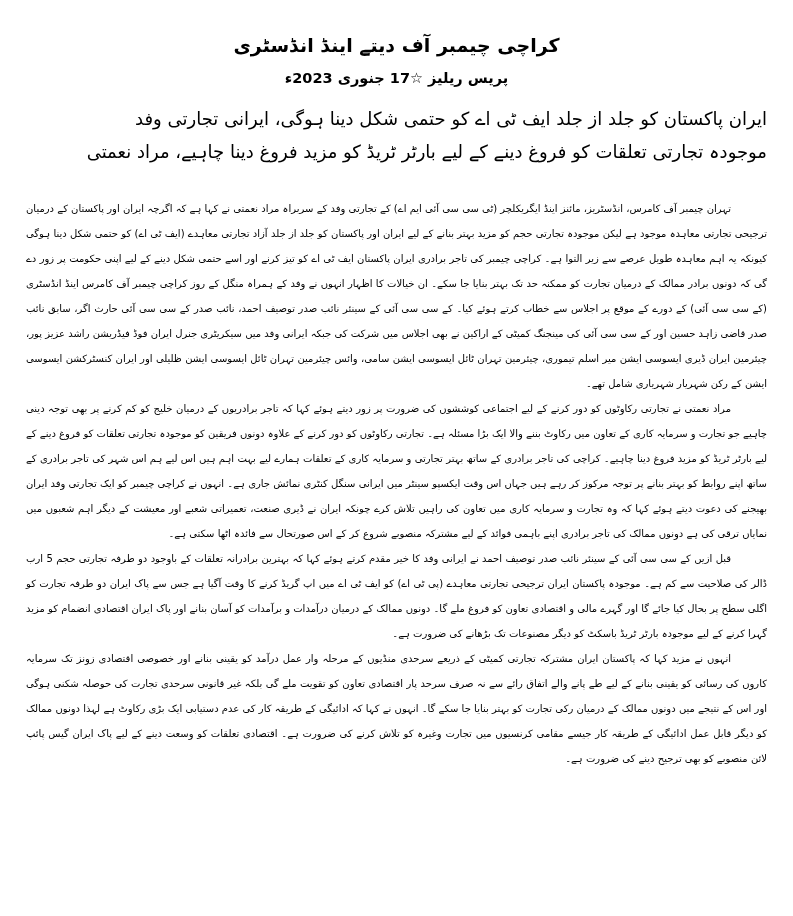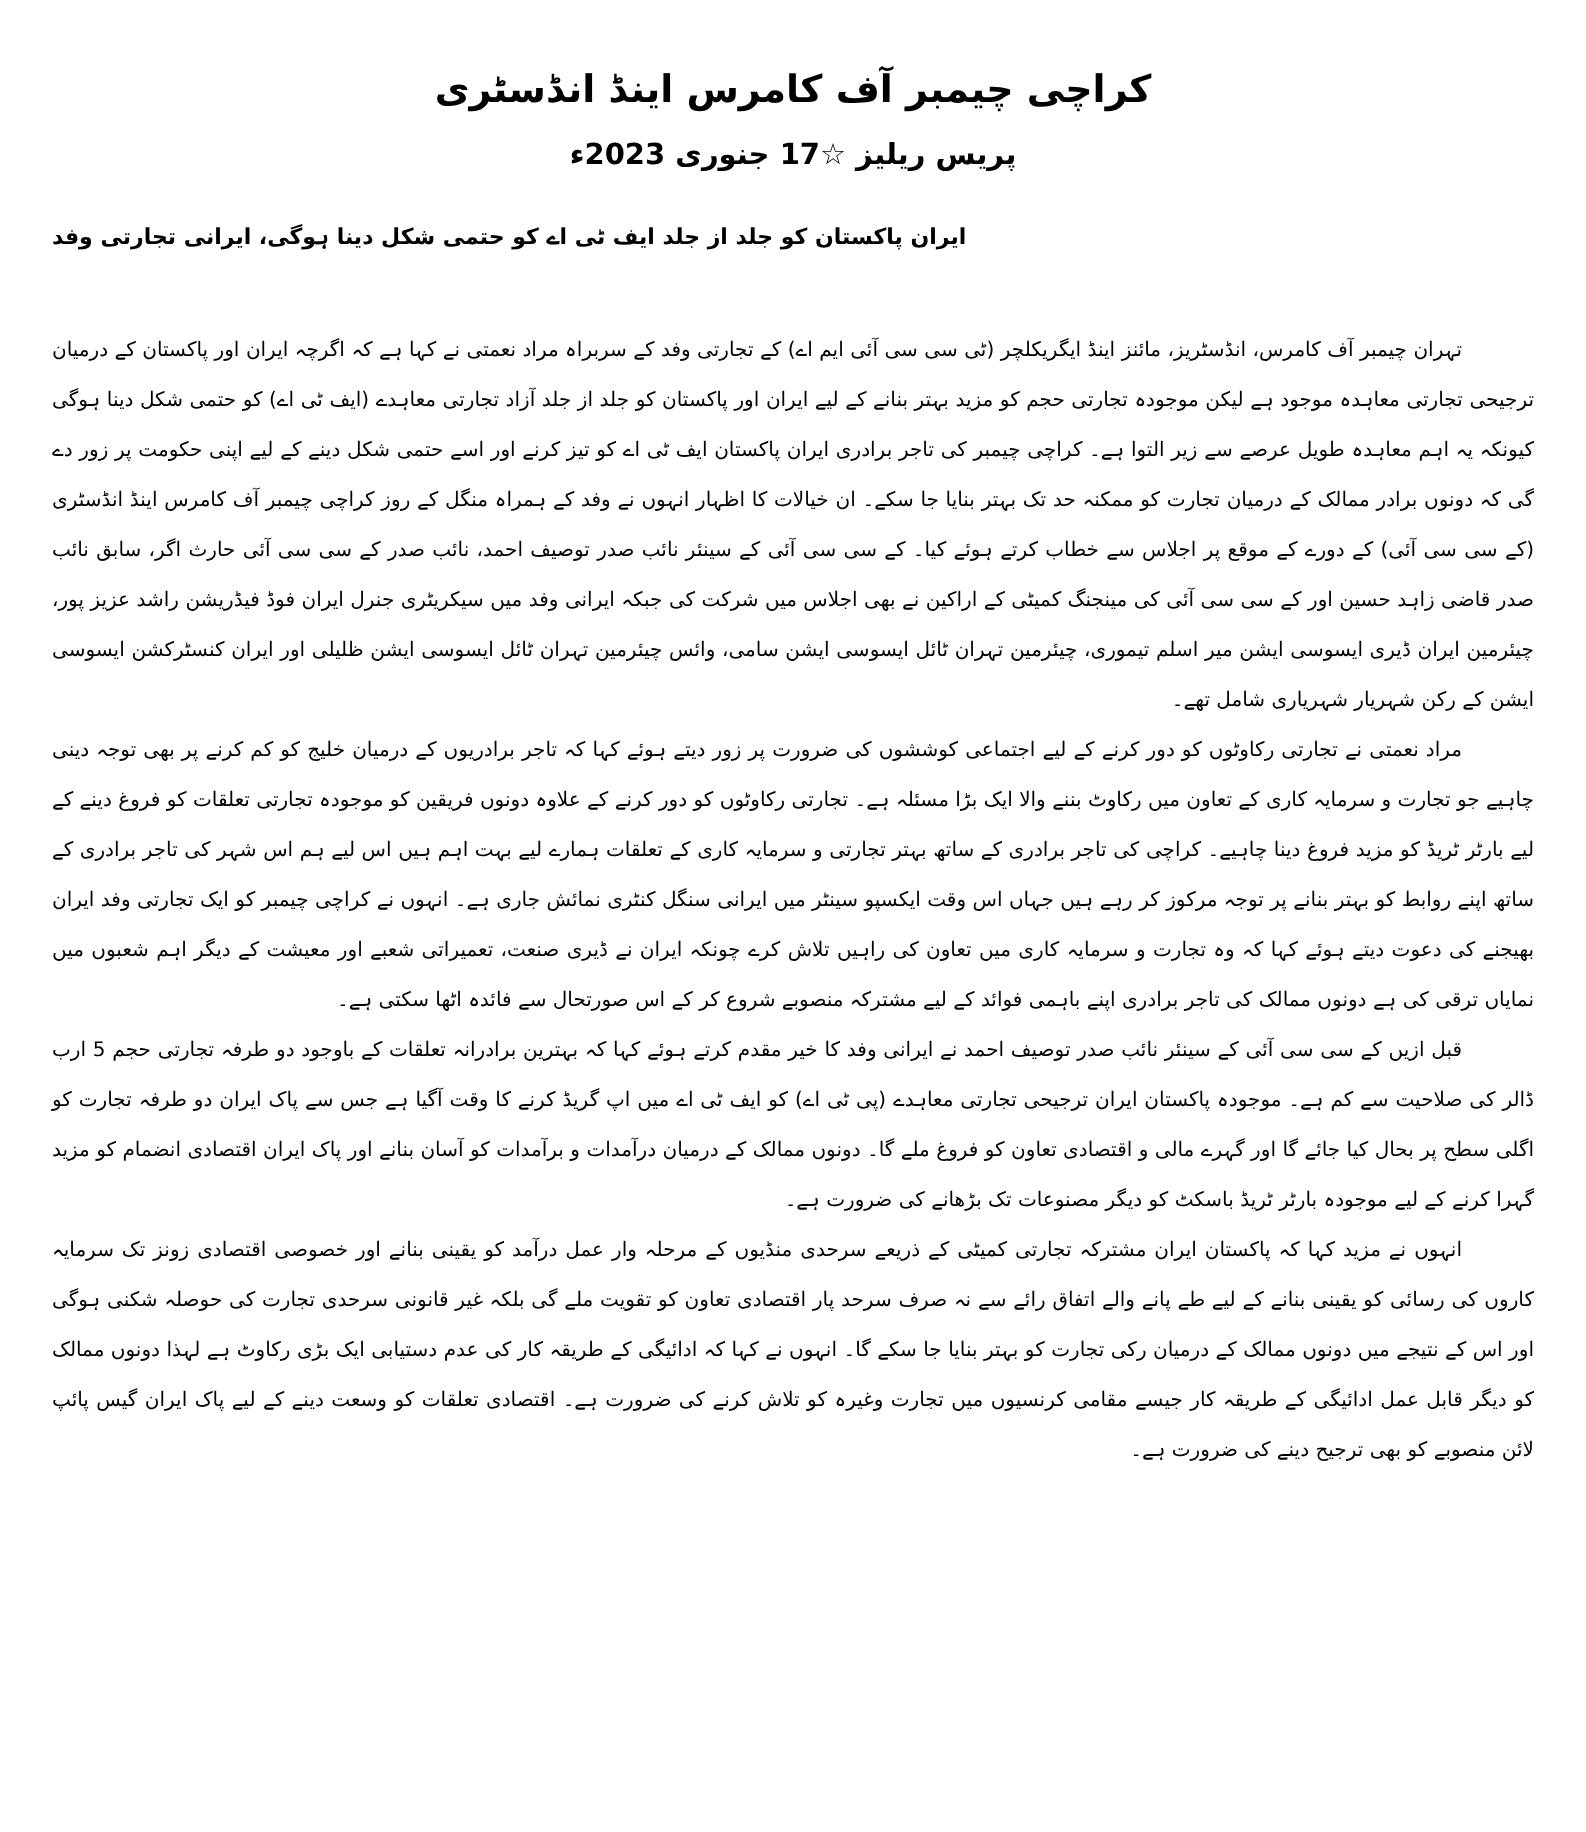--- a/index.html
+++ b/index.html
@@ -27,23 +27,23 @@
     margin: 0 0 14px 0;
     letter-spacing: 0.5px;
   }
   .release-line {
     text-align: center;
     font-size: 14.5px;
     font-weight: bold;
     margin: 0 0 16px 0;
   }
   .headline {
-    text-align: left;
-    font-weight: bold;
-    font-size: 11px;
+    text-align: right;
+    font-weight: normal;
+    font-size: 18px;
     line-height: 33px;
     margin: 0 0 28px 0;
   }
   .headline .hl-line {
     display: block;
   }
   .article-body p {
     margin: 0;
     padding: 0;
     text-align: justify;
@@ -52,26 +52,27 @@
     line-height: 25px;
     text-indent: 36px; 
   }
 </style>
 </head>
 <body>
 
 <div class="page">
 
   <header>
-    <h1 class="org-title">کراچی چیمبر آف کامرس اینڈ انڈسٹری</h1>
+    <h1 class="org-title">کراچی چیمبر آف دیتے اینڈ انڈسٹری</h1>
     <div class="release-line">پریس ریلیز ☆17 جنوری 2023ء</div>
   </header>
 
   <section class="headline">
     <span class="hl-line">ایران پاکستان کو جلد از جلد ایف ٹی اے کو حتمی شکل دینا ہوگی، ایرانی تجارتی وفد</span>
+    <span class="hl-line">موجودہ تجارتی تعلقات کو فروغ دینے کے لیے بارٹر ٹریڈ کو مزید فروغ دینا چاہیے، مراد نعمتی</span>
   </section>
 
   <section class="article-body">
     <p>تہران چیمبر آف کامرس، انڈسٹریز، مائنز اینڈ ایگریکلچر (ٹی سی سی آئی ایم اے) کے تجارتی وفد کے سربراہ مراد نعمتی نے کہا ہے کہ اگرچہ ایران اور پاکستان کے درمیان ترجیحی تجارتی معاہدہ موجود ہے لیکن موجودہ تجارتی حجم کو مزید بہتر بنانے کے لیے ایران اور پاکستان کو جلد از جلد آزاد تجارتی معاہدے (ایف ٹی اے) کو حتمی شکل دینا ہوگی کیونکہ یہ اہم معاہدہ طویل عرصے سے زیر التوا ہے۔ کراچی چیمبر کی تاجر برادری ایران پاکستان ایف ٹی اے کو تیز کرنے اور اسے حتمی شکل دینے کے لیے اپنی حکومت پر زور دے گی کہ دونوں برادر ممالک کے درمیان تجارت کو ممکنہ حد تک بہتر بنایا جا سکے۔ ان خیالات کا اظہار انہوں نے وفد کے ہمراہ منگل کے روز کراچی چیمبر آف کامرس اینڈ انڈسٹری (کے سی سی آئی) کے دورے کے موقع پر اجلاس سے خطاب کرتے ہوئے کیا۔ کے سی سی آئی کے سینئر نائب صدر توصیف احمد، نائب صدر کے سی سی آئی حارث اگر، سابق نائب صدر قاضی زاہد حسین اور کے سی سی آئی کی مینجنگ کمیٹی کے اراکین نے بھی اجلاس میں شرکت کی جبکہ ایرانی وفد میں سیکریٹری جنرل ایران فوڈ فیڈریشن راشد عزیز پور، چیئرمین ایران ڈیری ایسوسی ایشن میر اسلم تیموری، چیئرمین تہران ٹائل ایسوسی ایشن سامی، وائس چیئرمین تہران ٹائل ایسوسی ایشن ظلیلی اور ایران کنسٹرکشن ایسوسی ایشن کے رکن شہریار شہریاری شامل تھے۔</p>
     <p>مراد نعمتی نے تجارتی رکاوٹوں کو دور کرنے کے لیے اجتماعی کوششوں کی ضرورت پر زور دیتے ہوئے کہا کہ تاجر برادریوں کے درمیان خلیج کو کم کرنے پر بھی توجہ دینی چاہیے جو تجارت و سرمایہ کاری کے تعاون میں رکاوٹ بننے والا ایک بڑا مسئلہ ہے۔ تجارتی رکاوٹوں کو دور کرنے کے علاوہ دونوں فریقین کو موجودہ تجارتی تعلقات کو فروغ دینے کے لیے بارٹر ٹریڈ کو مزید فروغ دینا چاہیے۔ کراچی کی تاجر برادری کے ساتھ بہتر تجارتی و سرمایہ کاری کے تعلقات ہمارے لیے بہت اہم ہیں اس لیے ہم اس شہر کی تاجر برادری کے ساتھ اپنے روابط کو بہتر بنانے پر توجہ مرکوز کر رہے ہیں جہاں اس وقت ایکسپو سینٹر میں ایرانی سنگل کنٹری نمائش جاری ہے۔ انہوں نے کراچی چیمبر کو ایک تجارتی وفد ایران بھیجنے کی دعوت دیتے ہوئے کہا کہ وہ تجارت و سرمایہ کاری میں تعاون کی راہیں تلاش کرے چونکہ ایران نے ڈیری صنعت، تعمیراتی شعبے اور معیشت کے دیگر اہم شعبوں میں نمایاں ترقی کی ہے دونوں ممالک کی تاجر برادری اپنے باہمی فوائد کے لیے مشترکہ منصوبے شروع کر کے اس صورتحال سے فائدہ اٹھا سکتی ہے۔</p>
     <p>قبل ازیں کے سی سی آئی کے سینئر نائب صدر توصیف احمد نے ایرانی وفد کا خیر مقدم کرتے ہوئے کہا کہ بہترین برادرانہ تعلقات کے باوجود دو طرفہ تجارتی حجم 5 ارب ڈالر کی صلاحیت سے کم ہے۔ موجودہ پاکستان ایران ترجیحی تجارتی معاہدے (پی ٹی اے) کو ایف ٹی اے میں اپ گریڈ کرنے کا وقت آگیا ہے جس سے پاک ایران دو طرفہ تجارت کو اگلی سطح پر بحال کیا جائے گا اور گہرے مالی و اقتصادی تعاون کو فروغ ملے گا۔ دونوں ممالک کے درمیان درآمدات و برآمدات کو آسان بنانے اور پاک ایران اقتصادی انضمام کو مزید گہرا کرنے کے لیے موجودہ بارٹر ٹریڈ باسکٹ کو دیگر مصنوعات تک بڑھانے کی ضرورت ہے۔</p>
     <p>انہوں نے مزید کہا کہ پاکستان ایران مشترکہ تجارتی کمیٹی کے ذریعے سرحدی منڈیوں کے مرحلہ وار عمل درآمد کو یقینی بنانے اور خصوصی اقتصادی زونز تک سرمایہ کاروں کی رسائی کو یقینی بنانے کے لیے طے پانے والے اتفاق رائے سے نہ صرف سرحد پار اقتصادی تعاون کو تقویت ملے گی بلکہ غیر قانونی سرحدی تجارت کی حوصلہ شکنی ہوگی اور اس کے نتیجے میں دونوں ممالک کے درمیان رکی تجارت کو بہتر بنایا جا سکے گا۔ انہوں نے کہا کہ ادائیگی کے طریقہ کار کی عدم دستیابی ایک بڑی رکاوٹ ہے لہذا دونوں ممالک کو دیگر قابل عمل ادائیگی کے طریقہ کار جیسے مقامی کرنسیوں میں تجارت وغیرہ کو تلاش کرنے کی ضرورت ہے۔ اقتصادی تعلقات کو وسعت دینے کے لیے پاک ایران گیس پائپ لائن منصوبے کو بھی ترجیح دینے کی ضرورت ہے۔</p>
 
   </section>
 

